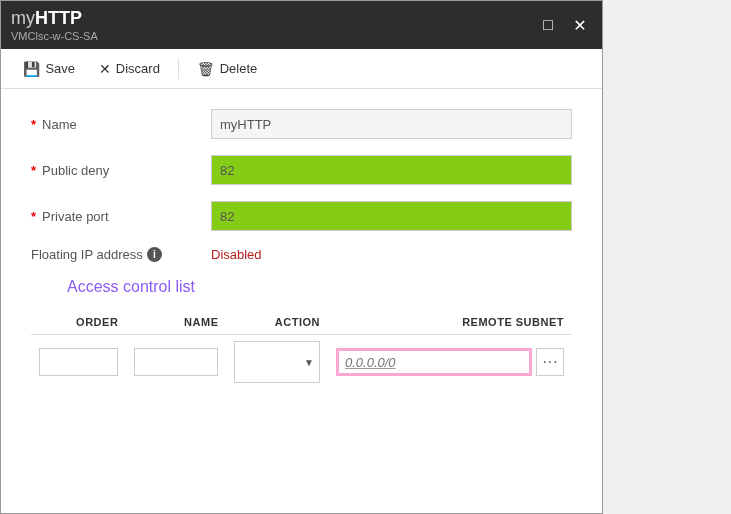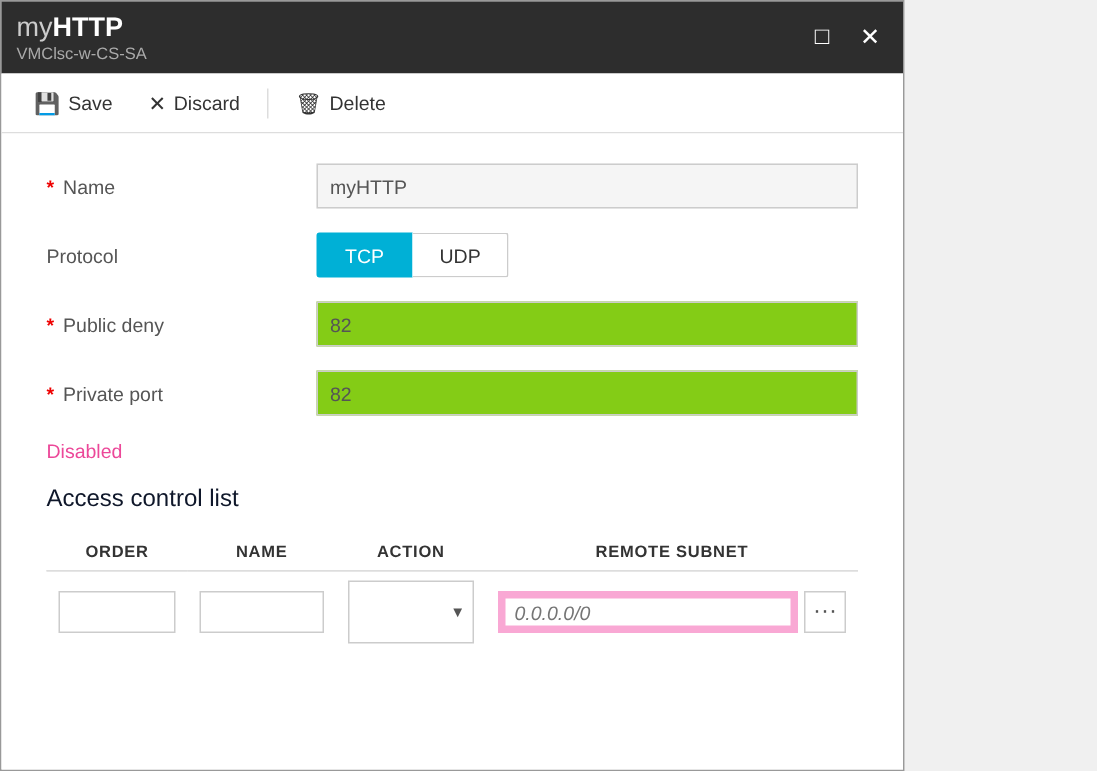--- a/index.html
+++ b/index.html
@@ -184,40 +184,41 @@
     .protocol-btn:first-child {
       border-radius: 2px 0 0 2px;
     }
     .protocol-btn:last-child {
       border-radius: 0 2px 2px 0;
       border-left: none;
     }
 
     
     .floating-value {
-      color: #ec4899;
+      color: #b91c1c;
       font-size: 13px;
     }
 
     
     .section-title {
       font-size: 16px;
-      color: #0f172a;
+      color: #8b5cf6;
       margin-bottom: 14px;
       margin-top: 8px;
       font-weight: 400;
+      margin-left: 36px;
     }
 
     
     .acl-table {
       width: 100%;
       border-collapse: collapse;
     }
     .acl-table th {
-      text-align: center;
+      text-align: right;
       font-size: 11px;
       font-weight: 700;
       color: #333;
       padding: 6px 8px;
       border-bottom: 1px solid #ddd;
       letter-spacing: 0.5px;
       text-transform: uppercase;
       margin-top: 28px;
     }
     .acl-table td {
@@ -258,28 +259,29 @@
       color: #555;
       font-size: 10px;
     }
     .acl-subnet-wrapper {
       display: flex;
       align-items: center;
       gap: 4px;
     }
     .acl-subnet-input {
       flex: 1;
-      border: 5px solid #f9a8d4;
+      border: 3px solid #f9a8d4;
       padding: 4px 6px;
       font-size: 13px;
       height: 28px;
       background: #fff;
       outline: none;
       color: #999;
       font-style: italic;
+      text-decoration: underline;
     }
     .acl-dots-btn {
       border: 1px solid #ccc;
       background: #fff;
       cursor: pointer;
       width: 28px;
       height: 28px;
       display: flex;
       align-items: center;
       justify-content: center;
@@ -327,31 +329,20 @@
     <div class="form-row">
       <div class="form-label">
         <span class="required">*</span>
         <span>Name</span>
       </div>
       <div class="form-value">
         <input class="form-input" type="text" readonly="" value="myHTTP" style="">
       </div>
     </div>
 
-    <div class="form-row">
-      <div class="form-label">
-        <span>Protocol</span>
-      </div>
-      <div class="form-value">
-        <div class="protocol-toggle">
-          <button class="protocol-btn active">TCP</button>
-          <button class="protocol-btn">UDP</button>
-        </div>
-      </div>
-    </div>
 
     <div class="form-row">
       <div class="form-label">
         <span class="required">*</span>
         <span>Public deny</span>
       </div>
       <div class="form-value">
         <input class="form-input form-input-white" type="text" value="82" style="">
       </div>
     </div>
@@ -360,20 +351,24 @@
       <div class="form-label">
         <span class="required">*</span>
         <span>Private port</span>
       </div>
       <div class="form-value">
         <input class="form-input form-input-white" type="text" value="82" style="">
       </div>
     </div>
 
     <div class="form-row">
+      <div class="form-label">
+        <span>Floating IP address</span>
+        <span class="info-icon">i</span>
+      </div>
       <div class="form-value">
         <span class="floating-value">Disabled</span>
       </div>
     </div>
 
     <div>
       <div class="section-title">Access control list</div>
 
       <table class="acl-table">
         <thead>

